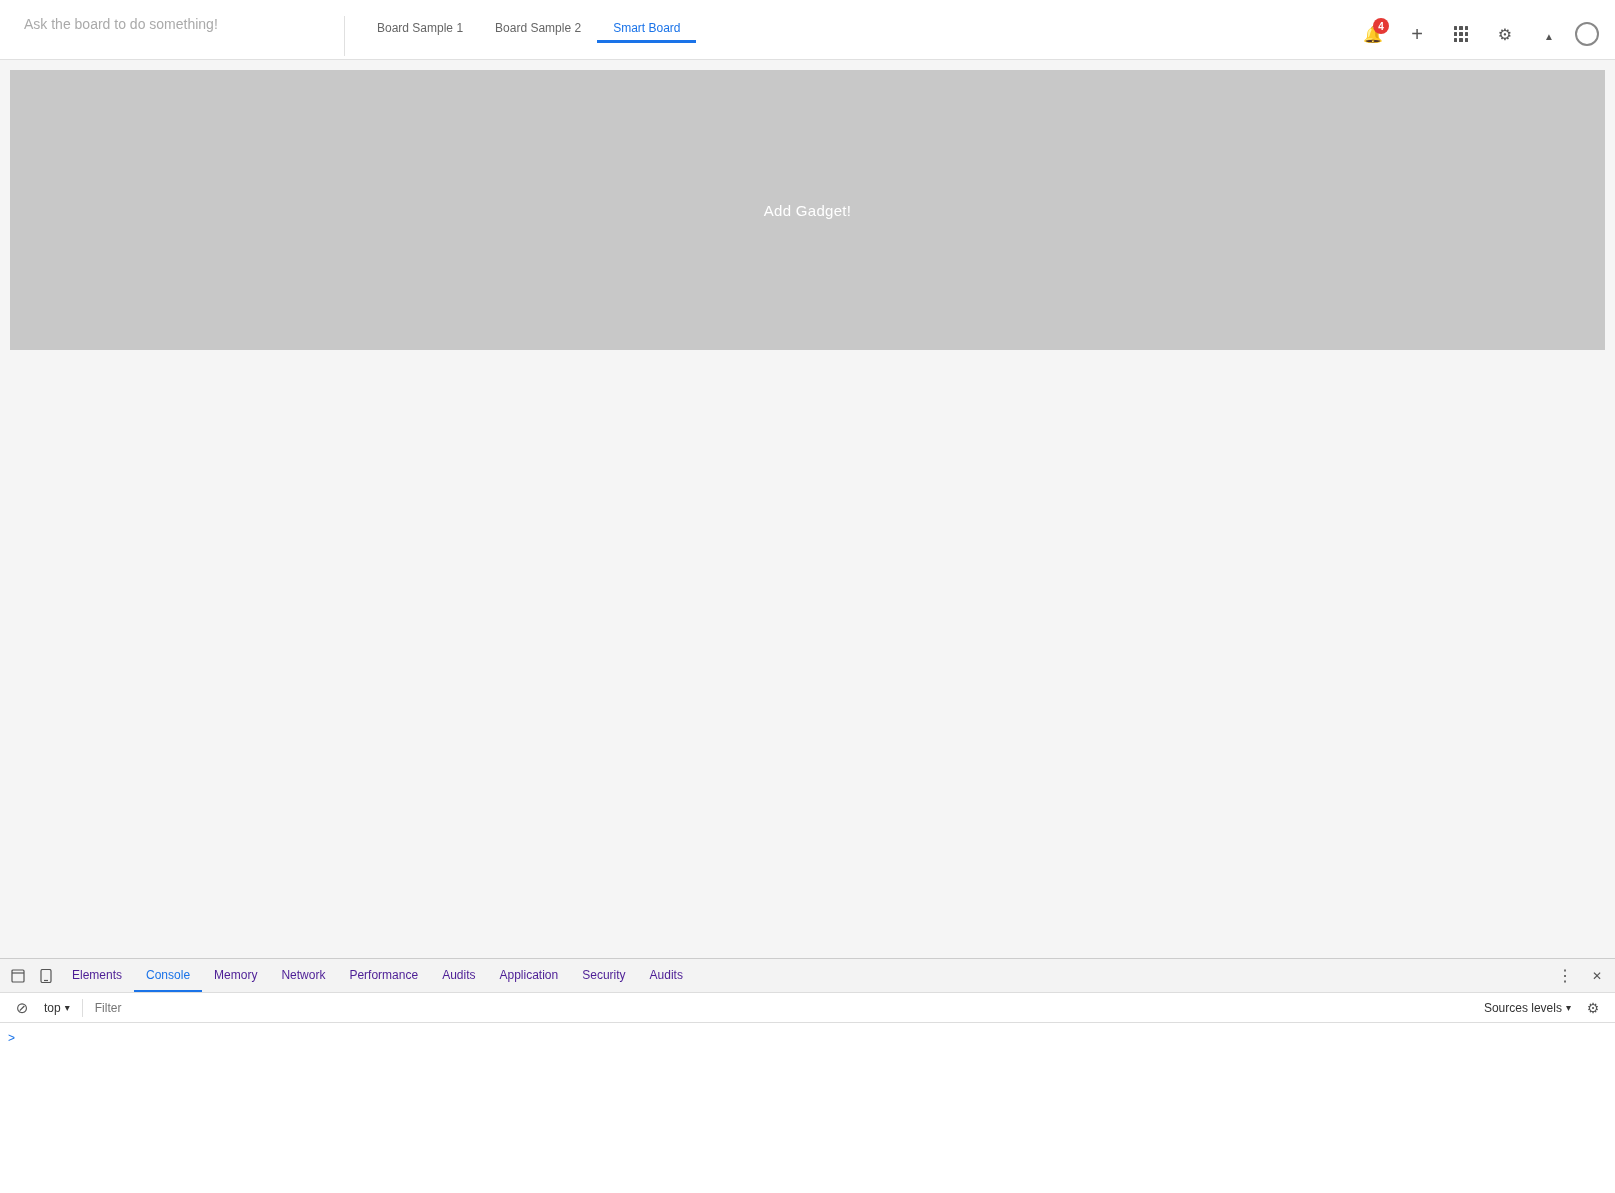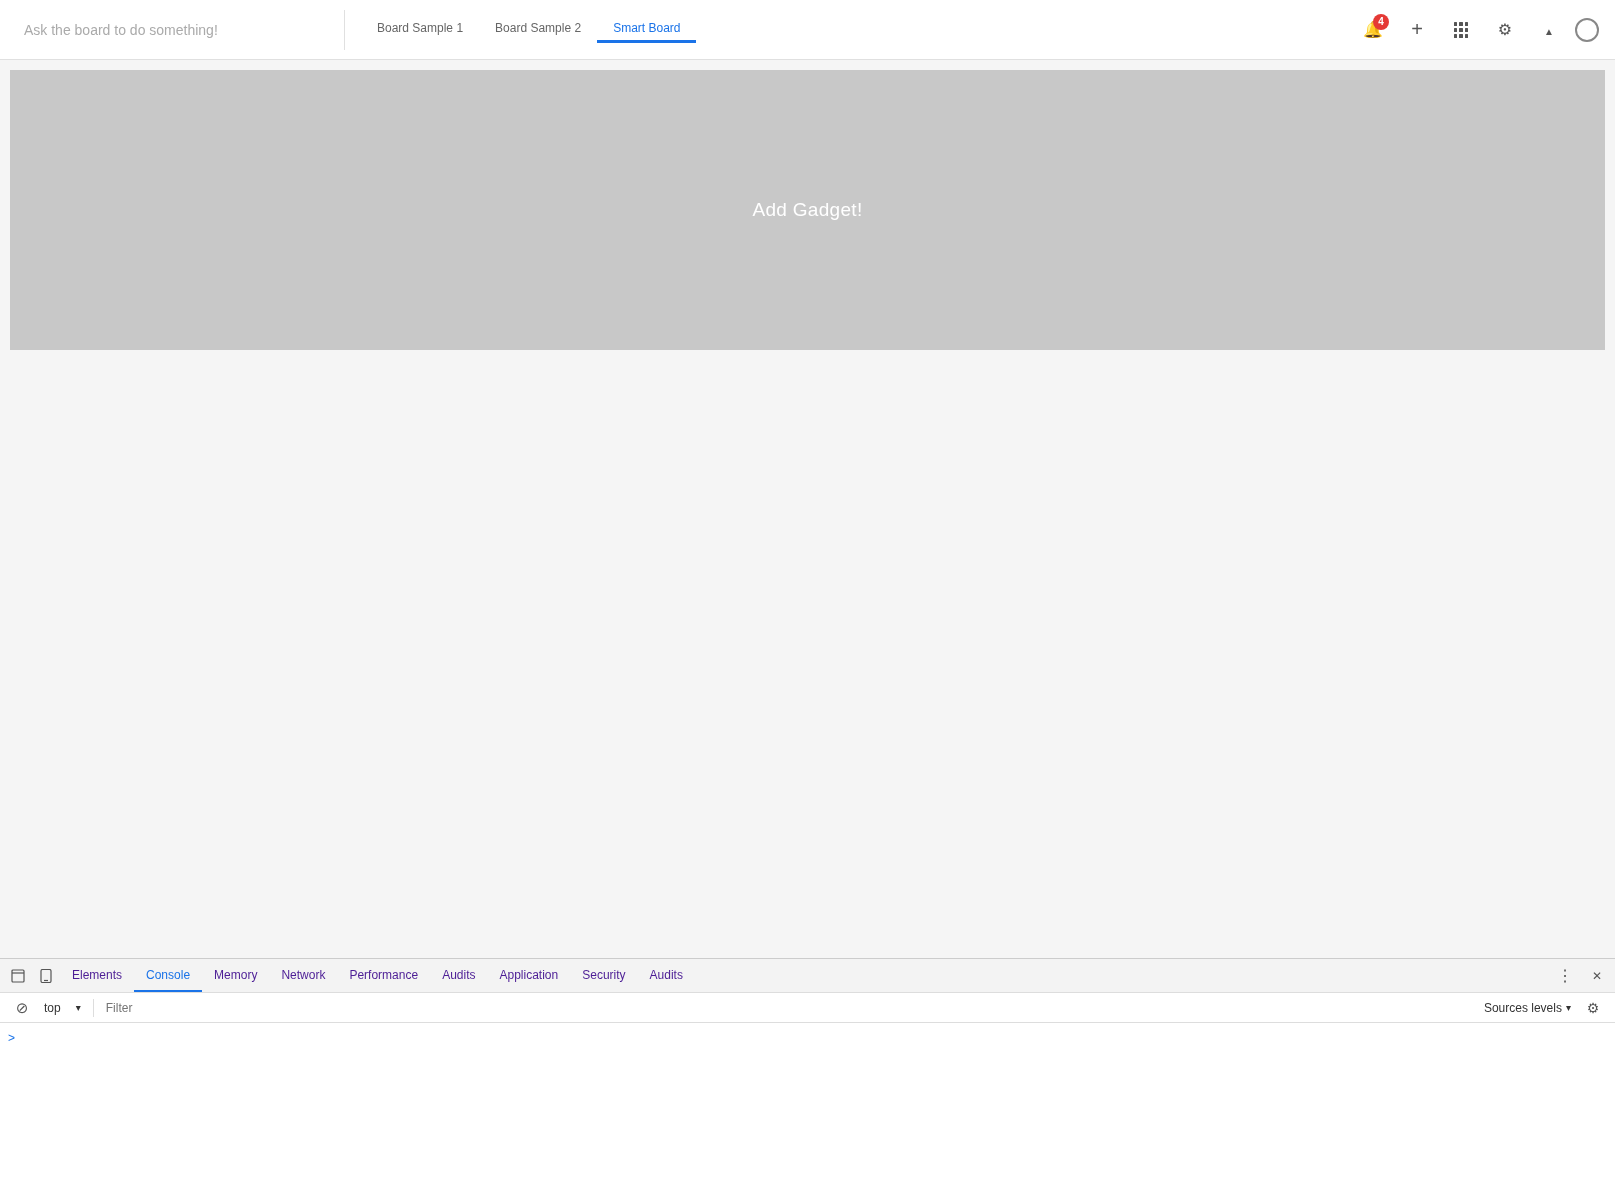--- a/index.html
+++ b/index.html
@@ -7,21 +7,21 @@
       font-family: Arial, sans-serif;
       background: #f5f5f5;
       width: 1615px;
       min-height: 1193px;
       overflow-x: hidden;
     }
 
     
     .header {
       display: flex;
-      align-items: center;
+      align-items: flex-start;
       height: 60px;
       background: #fff;
       border-bottom: 1px solid #e0e0e0;
       padding: 16px 16px;
       position: relative;
     }
 
     .header-ask {
       flex: 0 0 320px;
       color: #aaa;
@@ -132,21 +132,21 @@
       background: #c8c8c8;
       height: 280px;
       display: flex;
       align-items: center;
       justify-content: center;
       cursor: pointer;
     }
 
     .gadget-label {
       color: #fff;
-      font-size: 19px;
+      font-size: 15px;
       font-weight: 500;
       letter-spacing: 0.3px;
     }
 
     .content-empty {
       height: 370px;
       background: #f5f5f5;
     }
 
     
@@ -210,21 +210,21 @@
       height: 30px;
       background: #fff;
       border-bottom: 1px solid #ddd;
       padding: 0 8px;
       gap: 4px;
     }
 
     .context-select {
       display: flex;
       align-items: center;
-      gap: 15px;
+      gap: 4px;
       font-size: 12px;
       color: #333;
       cursor: pointer;
       padding: 2px 4px;
       border-radius: 3px;
     }
 
     .toolbar-divider {
       width: 1px;
       height: 18px;

